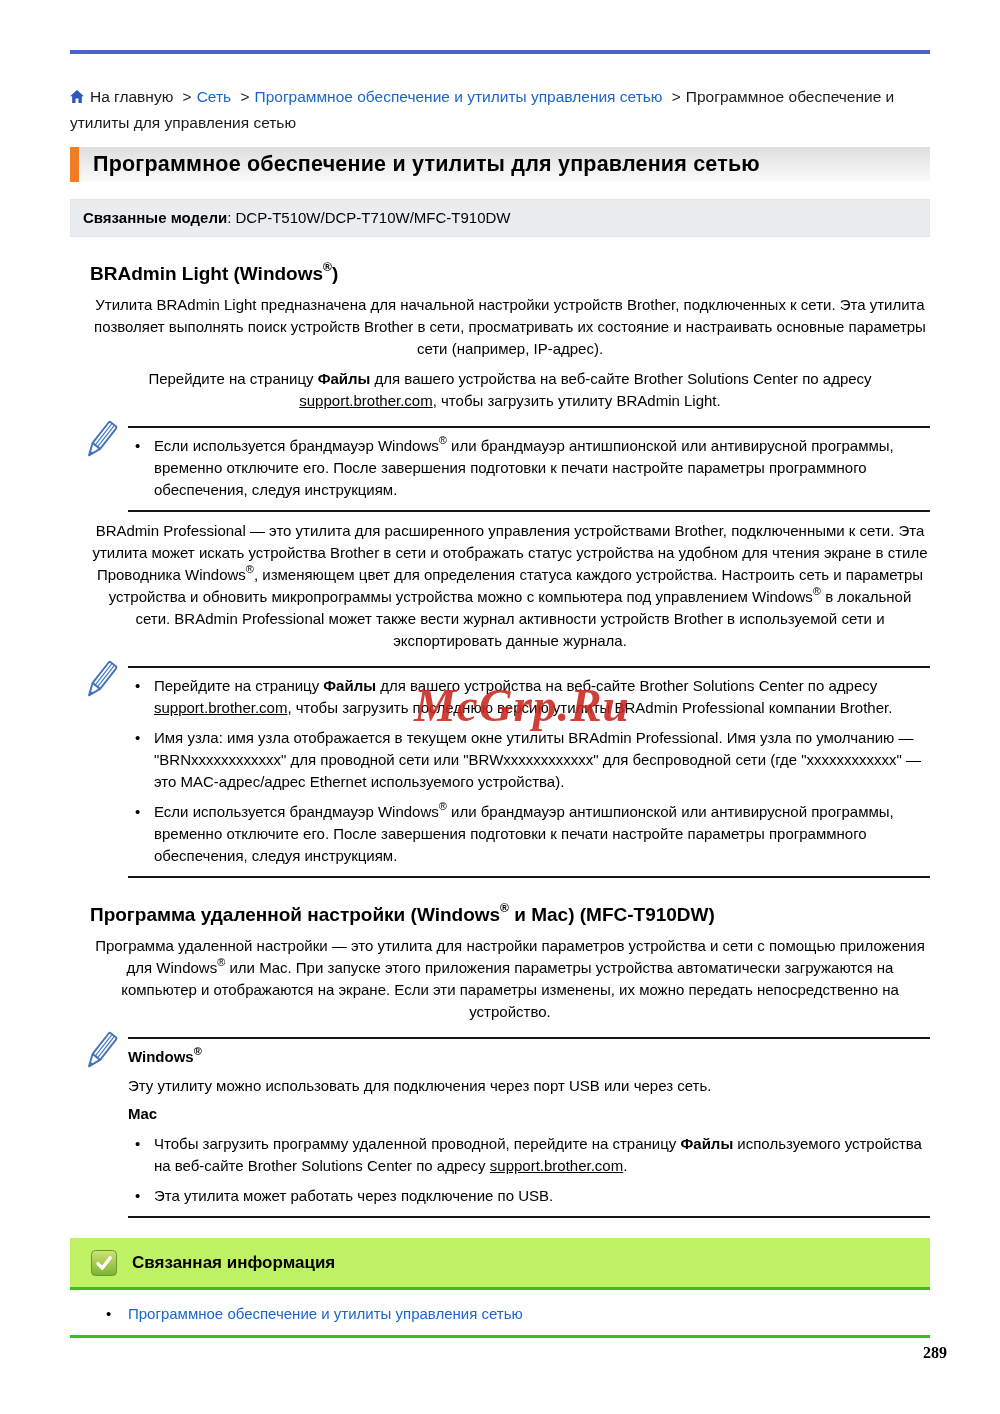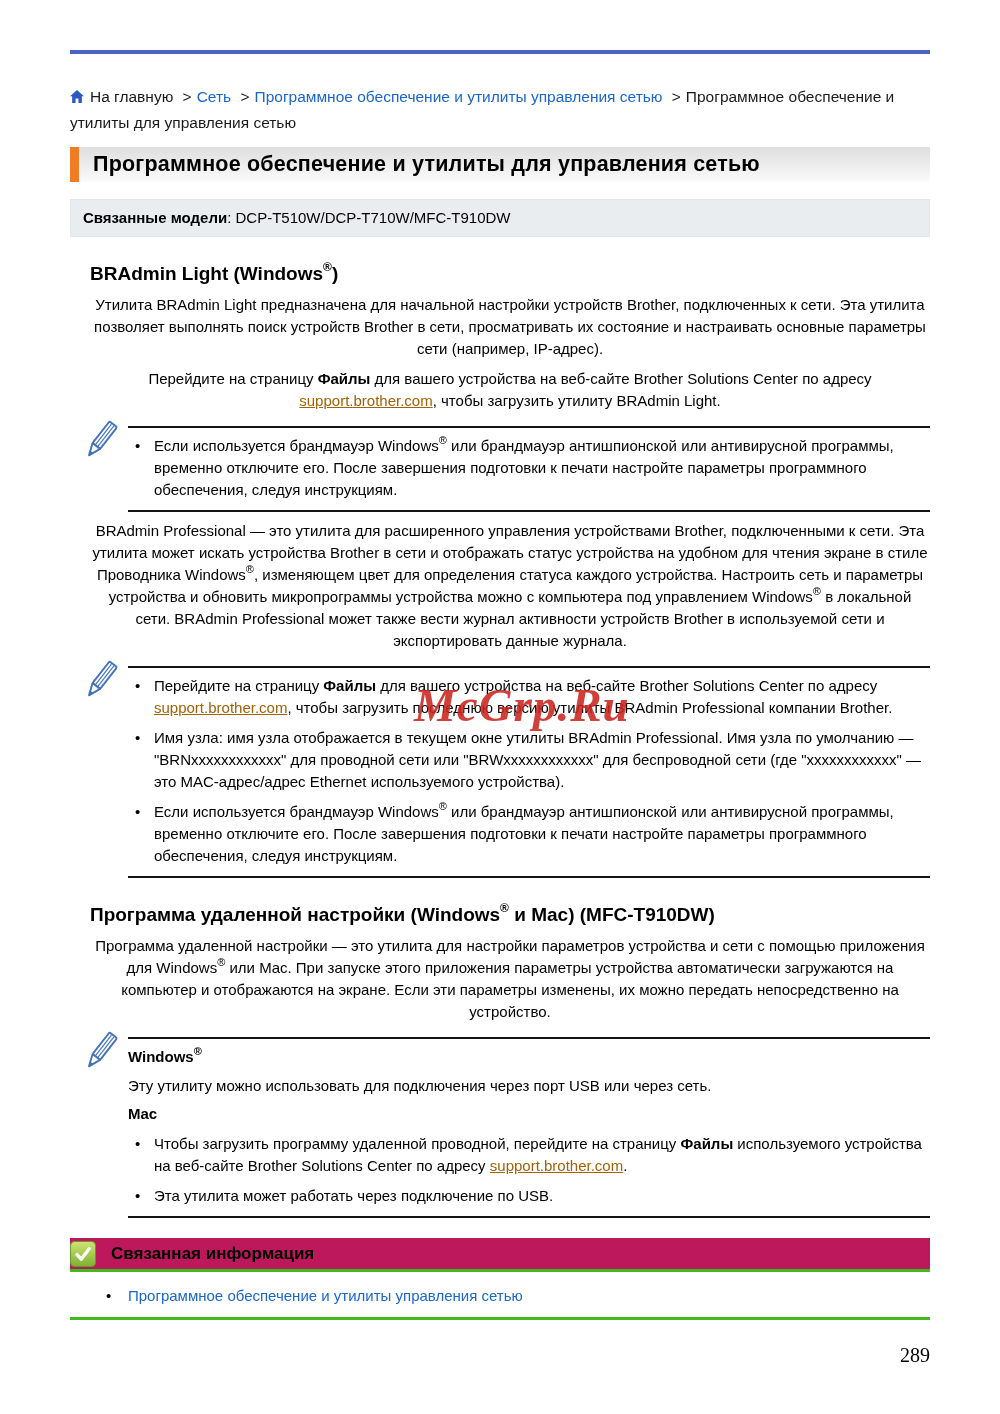--- a/index.html
+++ b/index.html
@@ -26,50 +26,50 @@
   .models-box { margin-top:17px; background:#e9edf0; border:1px solid #e2e6e9;
     padding:8px 12px; font-size:15px; line-height:20px; }
 
   .sect { padding-left:20px; }
   h2 { font-size:19px; font-weight:bold; margin:25px 0 0; line-height:24px; }
   sup.reg { font-size:11px; line-height:0; vertical-align:7px; }
   h2 sup.reg { font-size:12px; vertical-align:9px; }
 
   p.body { font-size:15px; line-height:22px; margin:8px 0 0;text-align:center; }
   .b { font-weight:bold; }
-  .doclink { color:#a16207; text-decoration:underline; cursor:pointer;margin-top:28px; }
+  .doclink { color:#000000; text-decoration:underline; cursor:pointer;margin-top:28px; }
 
   .note { position:relative; margin:14px 0 4px 38px;
     border-top:2px solid #141414; border-bottom:2px solid #141414;
     padding:7px 4px 9px 0; }
   .pencil-wrap { position:absolute; left:-46px; top:-9px; }
   .nrow { display:flex; margin-top:8px; font-size:15px; line-height:22px; }
   .nrow.first { margin-top:0; }
   .nbullet { flex:none; width:26px; padding-left:7px; }
   .ntext { flex:1; }
   .nlabel { font-size:15px; line-height:22px; font-weight:bold; margin-top:6px; }
   .nlabel.first { margin-top:0; }
   .nplain { font-size:15px; line-height:22px; margin-top:7px; }
 
   .related { margin-top:20px; }
-  .related-banner { height:34px; background:#be185d; border-bottom:3px solid #3fbb1f;
-    display:flex; align-items:center; }
+  .related-banner { height:52px; background:#bef264; border-bottom:3px solid #3fbb1f;
+    display:flex; align-items:center; padding-left:21px; }
   .check-wrap { flex:none; display:flex; }
   .related-title { font-size:17px; font-weight:bold; margin-left:15px; }
   .related-item { display:flex; margin:13px 0 0 36px; font-size:15px; line-height:22px; }
   .related-item .nbullet { width:22px; padding-left:0; color:#000; }
   .related-link { color:#1a66cc; cursor:pointer; }
   .bottom-green { margin-top:10px; height:3px; background:#3fbb1f; }
 
   .watermark { position:absolute; left:414px; top:678px;
     font-family:"Liberation Serif", serif; font-style:italic; font-weight:bold;
     font-size:47px; color:rgba(203,36,30,0.88); letter-spacing:1px; white-space:nowrap; }
 
-  .page-number { position:absolute; top:1344px; right:70px;
-    font-family:"Liberation Serif", serif; font-weight:normal; font-size:20px; }
+  .page-number { position:absolute; top:1344px; right:53px;
+    font-family:"Liberation Serif", serif; font-weight:bold; font-size:16px; }
 </style>
 </head>
 <body>
 
 <div class="content">
 
   <div class="top-rule"></div>
 
   <div class="breadcrumb">
     <span class="home-icon"><svg width="14" height="13" viewBox="0 0 16 15">

